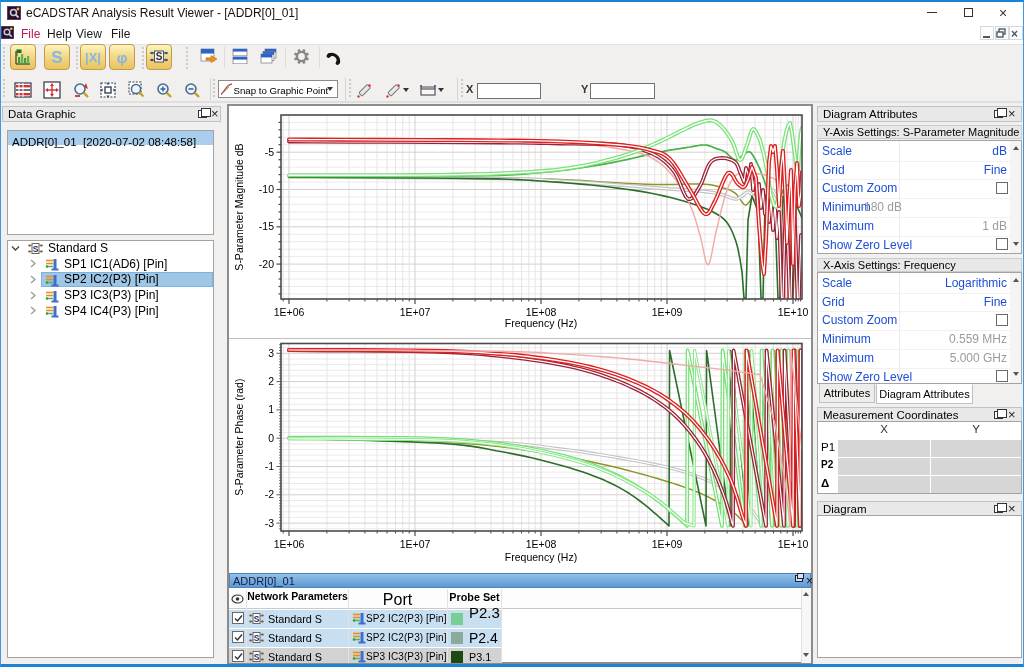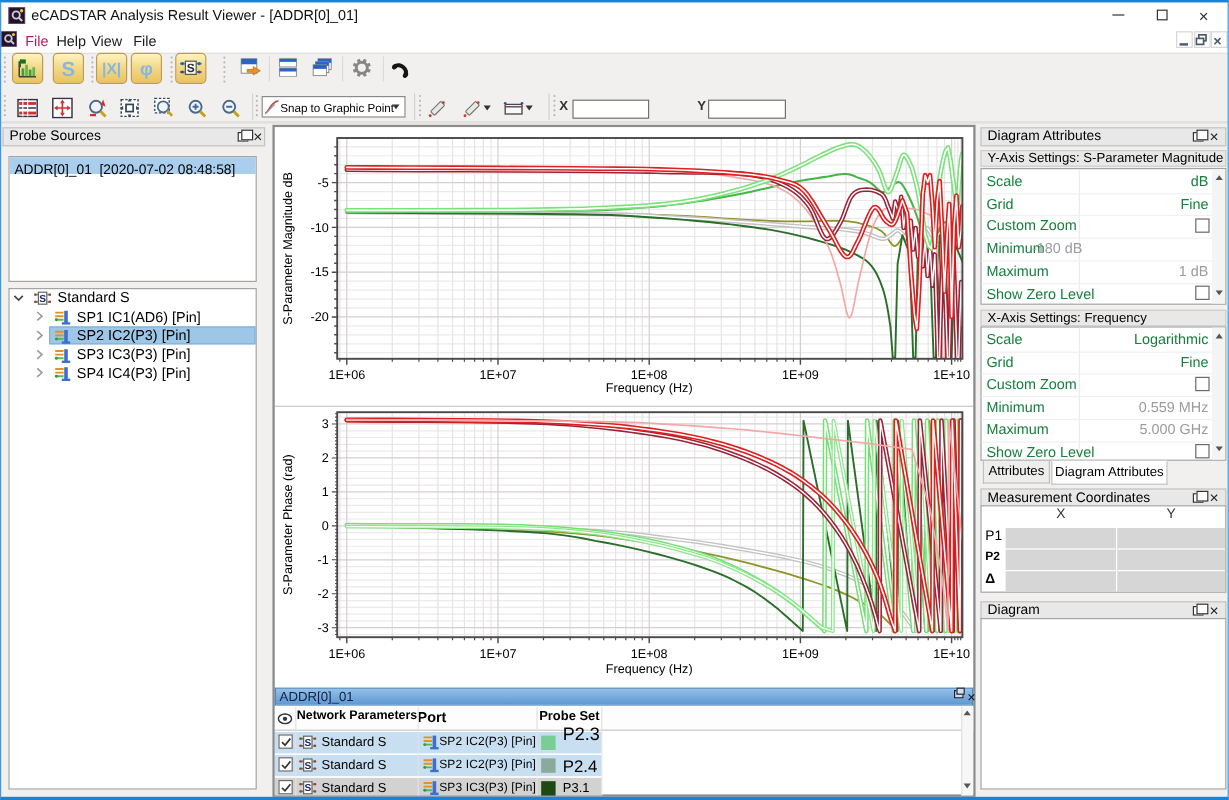--- a/index.html
+++ b/index.html
@@ -5,21 +5,21 @@
 body{width:1024px;height:667px;font-family:"Liberation Sans",sans-serif;background:#f1f0ef;position:relative;overflow:hidden}
 .abs{position:absolute}
 .hdr{position:absolute;background:#e9e8e8;border:1px solid #c3c2c2;font-size:11.5px;color:#000;line-height:15px;padding-left:5px;white-space:nowrap}
 .subhdr{position:absolute;background:#e9e8e8;border:1px solid #cccccc;font-size:11px;color:#000;padding-left:5px;white-space:nowrap;overflow:hidden;line-height:13px}
 .whitebox{position:absolute;background:#fff;border:1px solid #a3a3a3}
 .flo{position:absolute;width:9px;height:8px;border:1px solid #333;background:#fff}
 .flo:before{content:"";position:absolute;left:2px;top:-3px;width:8px;height:7px;border:1px solid #333;background:#fff}
 .clo{position:absolute;font-size:13px;color:#222;line-height:10px}
 .tri-d{width:0;height:0;border-left:3.5px solid transparent;border-right:3.5px solid transparent;border-top:4.5px solid #333}
 .tri-u{width:0;height:0;border-left:3.5px solid transparent;border-right:3.5px solid transparent;border-bottom:4.5px solid #333}
-.cell{position:absolute;font-size:12px;color:#15803d;line-height:18px;white-space:nowrap}
+.cell{position:absolute;font-size:12px;color:#1d4ed8;line-height:18px;white-space:nowrap}
 .tcell{position:absolute;font-size:11px;color:#000;line-height:18px;white-space:nowrap}
 .gray{color:#9b9ba1}
 .cb{position:absolute;width:12px;height:12px;border:1px solid #6a6a6a;background:#fff}
 </style></head>
 <body>
 
 <div class="abs" style="left:0;top:0;width:1024px;height:667px;border:1px solid #3c99e8;border-bottom:3px solid #1883d7;border-top:2px solid #1883d7;pointer-events:none;z-index:99"></div>
 <div class="abs" style="left:1px;top:2px;width:1022px;height:42px;background:#fff"></div>
 <svg class="abs" style="left:7px;top:6px" width="14" height="14" viewBox="0 0 14 14">
     <rect width="14" height="14" fill="#201428" stroke="#7a3f75" stroke-width="1.5"></rect>
@@ -268,21 +268,21 @@
     <line x1="16" y1="5" x2="16" y2="7" stroke="#e03030" stroke-width="1.4"></line>
     <line x1="2" y1="5" x2="16" y2="5" stroke="#445" stroke-width="1"></line>
     <circle cx="2" cy="4" r="1.1" fill="#2050c0"></circle>
     <circle cx="16" cy="4" r="1.1" fill="#2050c0"></circle>
   </svg>
 <div class="abs tri-d" style="left:438px;top:88px"></div>
 <div class="abs" style="left:466px;top:83px;font-size:11px;font-weight:bold;color:#333">X</div>
 <div class="abs" style="left:477px;top:83px;width:64px;height:16px;background:#fff;border:1px solid #707070"></div>
 <div class="abs" style="left:581px;top:83px;font-size:11px;font-weight:bold;color:#333">Y</div>
 <div class="abs" style="left:590px;top:83px;width:65px;height:16px;background:#fff;border:1px solid #707070"></div>
-<div class="hdr" style="left:2px;top:106px;width:219px;height:16px">Probe Sources</div>
+<div class="hdr" style="left:2px;top:106px;width:219px;height:16px">Data Graphic</div>
 <div class="flo" style="left:198px;top:110px"></div>
 <div class="clo" style="left:211px;top:109px">×</div>
 <div class="whitebox" style="left:7px;top:130px;width:207px;height:105px"></div>
 <div class="abs" style="left:8px;top:131px;width:205px;height:14px;background:#aacfee"></div>
 <div class="abs" style="left:12px;top:136px;font-size:11.5px;color:#000">ADDR[0]_01&nbsp; [2020-07-02 08:48:58]</div>
 <div class="whitebox" style="left:7px;top:240px;width:207px;height:418px"></div>
 <svg class="abs" style="left:11px;top:244px" width="9" height="9" viewBox="0 0 9 9">
     <path d="M1 2.5 L4.5 6 L8 2.5" fill="none" stroke="#444" stroke-width="1.4"></path>
   </svg>
 <svg class="abs" style="left:28px;top:242px" width="15" height="13" viewBox="0 0 15 13">
@@ -732,21 +732,21 @@
 <div class="abs" style="left:233px;top:574.5px;font-size:11px;color:#102040">ADDR[0]_01</div>
 <div class="abs" style="left:795px;top:575px;width:8px;height:7px;border:1px solid #223;background:#cfe2f2"></div>
 <div class="abs" style="left:796.5px;top:573px;width:7px;height:6px;border:1px solid #223;background:#cfe2f2"></div>
 <div class="abs" style="left:806px;top:573.5px;font-size:12px;color:#112">×</div>
 <div class="abs" style="left:229px;top:589px;width:582px;height:20px;background:#fdfdfd;border-bottom:1px solid #c8c8c8"></div>
 <svg class="abs" style="left:231px;top:593px" width="13" height="12" viewBox="0 0 13 12">
     <ellipse cx="6.5" cy="6" rx="5.5" ry="4" fill="none" stroke="#333" stroke-width="1.2"></ellipse>
     <circle cx="6.5" cy="6" r="1.8" fill="#333"></circle>
   </svg>
 <div class="abs" style="left:247px;top:591px;width:101px;height:18px;font-size:10.4px;font-weight:bold;color:#000;text-align:center;white-space:nowrap">Network Parameters</div>
-<div class="abs" style="left:348px;top:591px;width:99px;height:18px;font-size:12px;font-weight:bold;color:#000;">Port</div>
+<div class="abs" style="left:348px;top:591px;width:99px;height:18px;font-size:16px;font-weight:normal;color:#000;text-align:center">Port</div>
 <div class="abs" style="left:447px;top:591px;width:55px;height:18px;font-size:10.8px;font-weight:bold;color:#000;text-align:center;white-space:nowrap">Probe Set</div>
 <div class="abs" style="left:229px;top:609.5px;width:272px;height:18px;background:#c8def1"></div>
 <div class="cb" style="left:232px;top:612.0px"></div>
 <svg class="abs" style="left:234px;top:614.0px" width="9" height="9" viewBox="0 0 9 9">
     <path d="M1 4.5 L3.5 7 L8 1.5" fill="none" stroke="#333" stroke-width="1.4"></path>
   </svg>
 <svg class="abs" style="left:249px;top:612.0px" width="15" height="13" viewBox="0 0 15 13">
     <rect x="4" y="1.5" width="7" height="10" fill="#fdfdfd" stroke="#666" stroke-width="1"></rect>
     <text x="7.5" y="9.5" font-size="8.5" font-weight="bold" text-anchor="middle" fill="#2a2a66" font-family="Liberation Sans">S</text>
     <line x1="0.5" y1="3.5" x2="3.5" y2="3.5" stroke="#2ca02c" stroke-width="1.4"></line>

